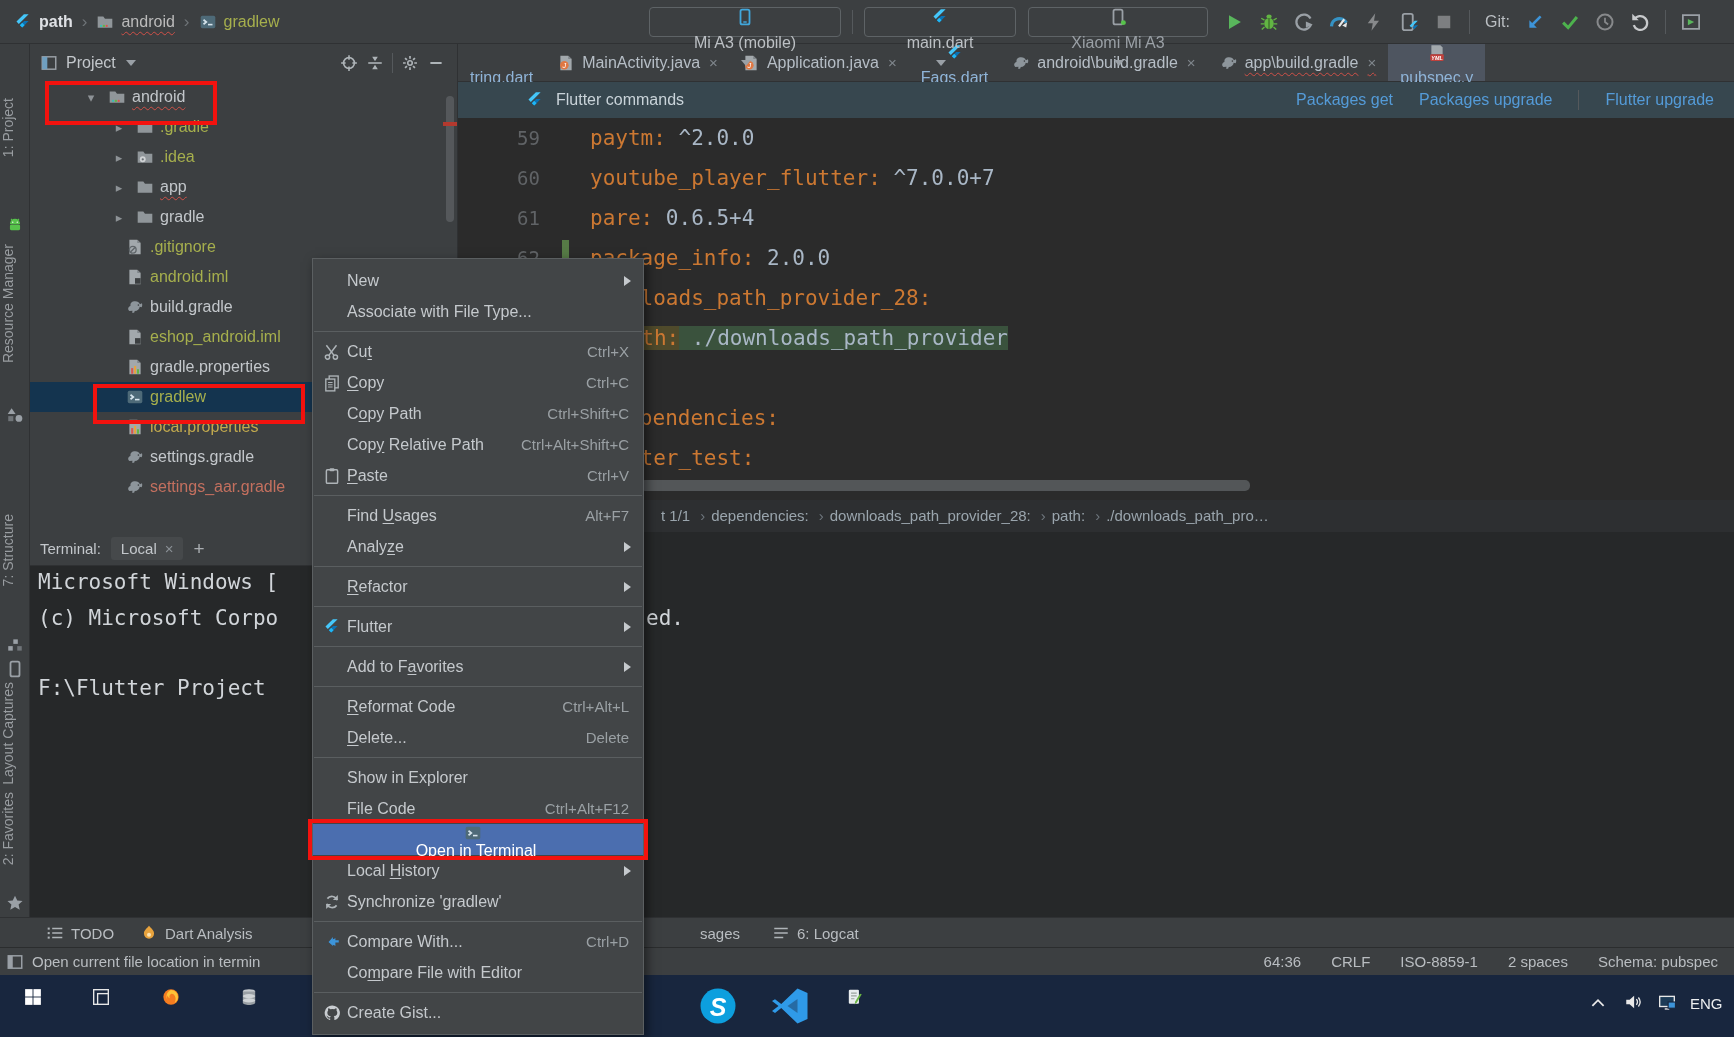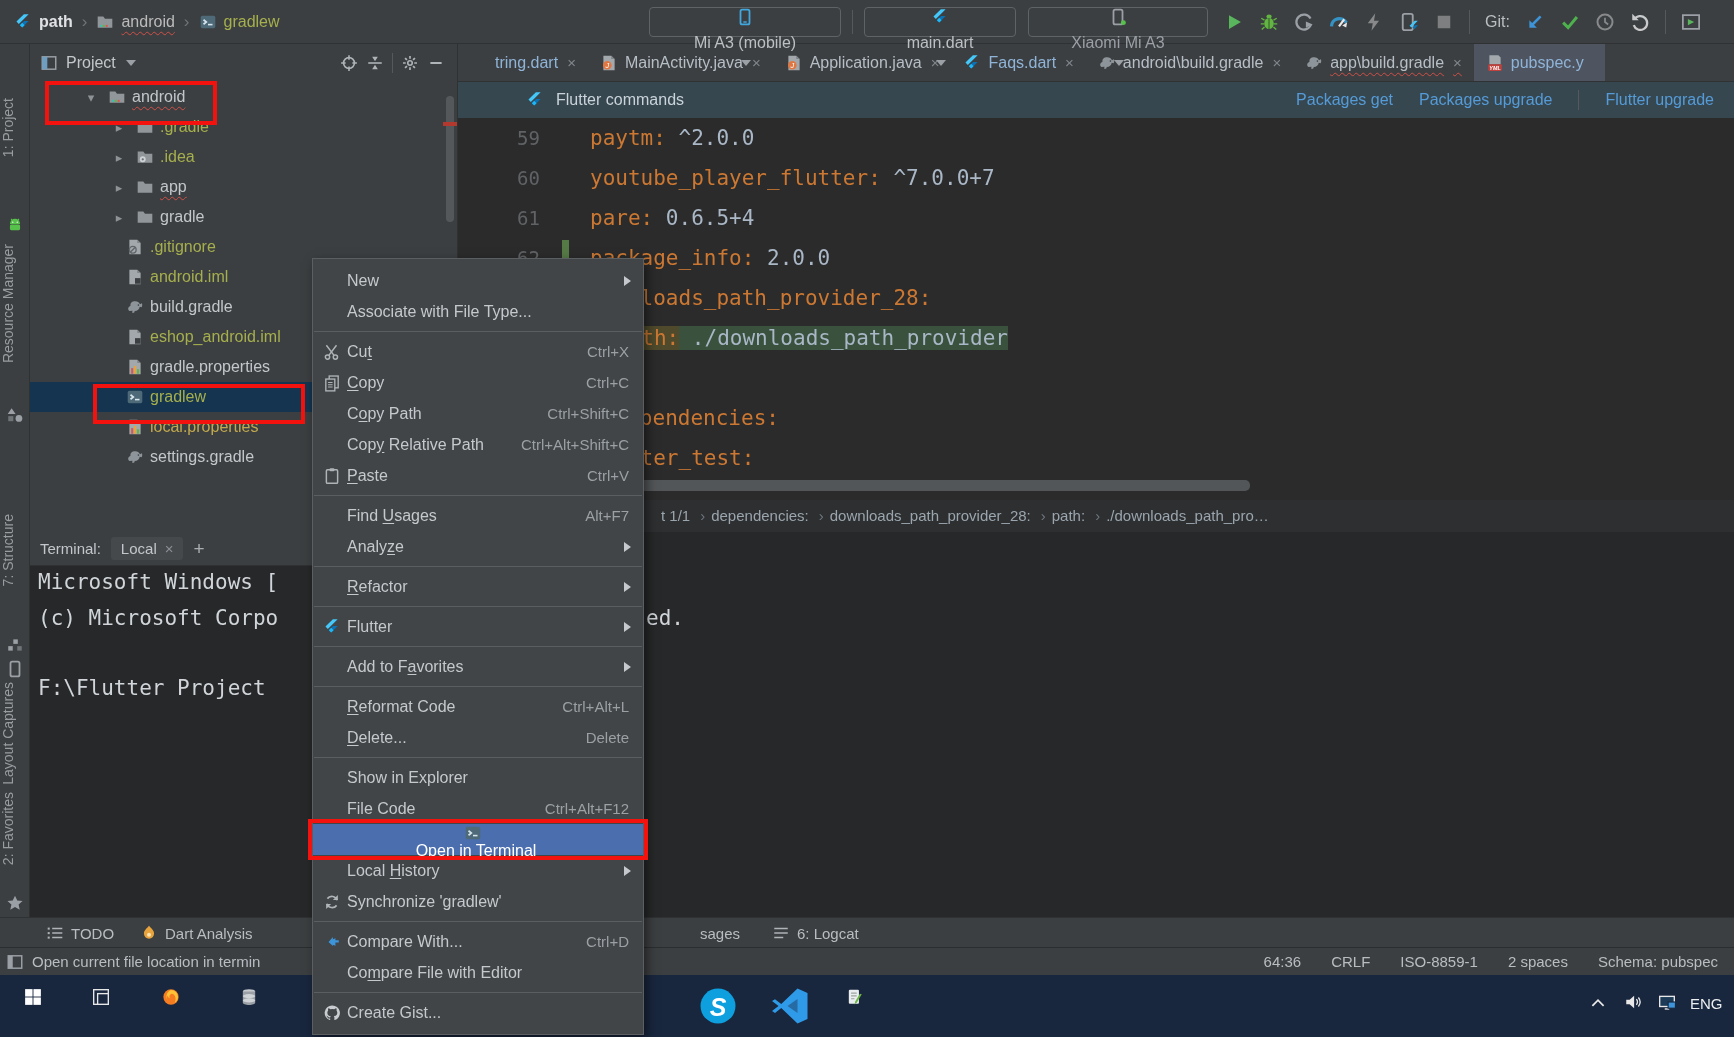--- a/index.html
+++ b/index.html
@@ -46,21 +46,21 @@
   .tree-row.orange .lbl { color:#c4705f; }
   .tree-row.white .lbl { color:#c3c7cb; }
   .tree-row.sel { background:#14344f; }
   #proj-scroll { position:absolute; right:3px; top:52px; width:8px; height:126px; background:#595d60; border-radius:4px; opacity:.85; }
   #proj-mark { position:absolute; right:0; top:78px; width:14px; height:4px; background:#b3392e; }
   .redbox { position:absolute; border:4px solid #f3120e; z-index:45; pointer-events:none; }
 
   
   #tabs { position:absolute; left:458px; top:44px; right:0; height:38px; background:#3c3f41; display:flex; align-items:stretch; z-index:3; border-bottom:1px solid #2f3133; }
   .etab { display:flex; align-items:center; gap:7px; padding:0 12px; font-size:16px; color:#b6bec6; }
-  .etab.blue { color:#8fb4d8; }
+  .etab.blue { color:#8fb4d8;flex-direction:column; }
   .etab .x { color:#80878d; font-size:15px; margin-left:2px; }
   .etab.active { background:#4e5560; }
 
   
   #banner { position:absolute; left:458px; top:82px; right:0; height:36px; background:#37474f; display:flex; align-items:center; z-index:3; }
   #banner .bi { margin-left:68px; }
   #banner .btitle { margin-left:12px; font-size:16px; color:#c9d3d9; }
   #banner .bactions { margin-left:auto; display:flex; align-items:center; gap:26px; padding-right:20px; }
   .blink { color:#549bd8; font-size:16px; }
   .bact-sep { width:1px; height:20px; background:#55595c; }
@@ -479,20 +479,30 @@
       <div class="tree-row ind2 white">
         <span class="arw"></span>
         <i class="ic">
           <svg viewBox="0 0 16 16">
             <path fill="#8d959b" d="M3 11.5C2 10.8 1.6 9.6 2.2 8.4 2.8 7.2 4 7 4 7s-.6-2.8 2.2-3.8C9 2.2 11.6 3.4 12.4 5.6l1.8-.9c.4 1.4.3 2.7-.4 3.6l-1.6-.5c-.3 2.3-2 3.7-4.4 3.7l-.6 1.5H5.4l.4-1.7z"></path>
             <circle cx="11" cy="6.3" r=".7" fill="#3c3f41"></circle>
           </svg>
         </i>
         <span class="lbl">settings.gradle</span>
       </div>
+      <div class="tree-row ind2 orange">
+        <span class="arw"></span>
+        <i class="ic">
+          <svg viewBox="0 0 16 16">
+            <path fill="#8d959b" d="M3 11.5C2 10.8 1.6 9.6 2.2 8.4 2.8 7.2 4 7 4 7s-.6-2.8 2.2-3.8C9 2.2 11.6 3.4 12.4 5.6l1.8-.9c.4 1.4.3 2.7-.4 3.6l-1.6-.5c-.3 2.3-2 3.7-4.4 3.7l-.6 1.5H5.4l.4-1.7z"></path>
+            <circle cx="11" cy="6.3" r=".7" fill="#3c3f41"></circle>
+          </svg>
+        </i>
+        <span class="lbl">settings_aar.gradle</span>
+      </div>
   </div>
   <div id="proj-scroll"></div>
   <div id="proj-mark"></div>
 </div>
 
 <div class="redbox" style="left:45px;top:81px;width:172px;height:44px;"></div>
 <div class="redbox" style="left:93px;top:384px;width:212px;height:40px;"></div>
 
 <div id="tabs">
   <div class="etab blue">

